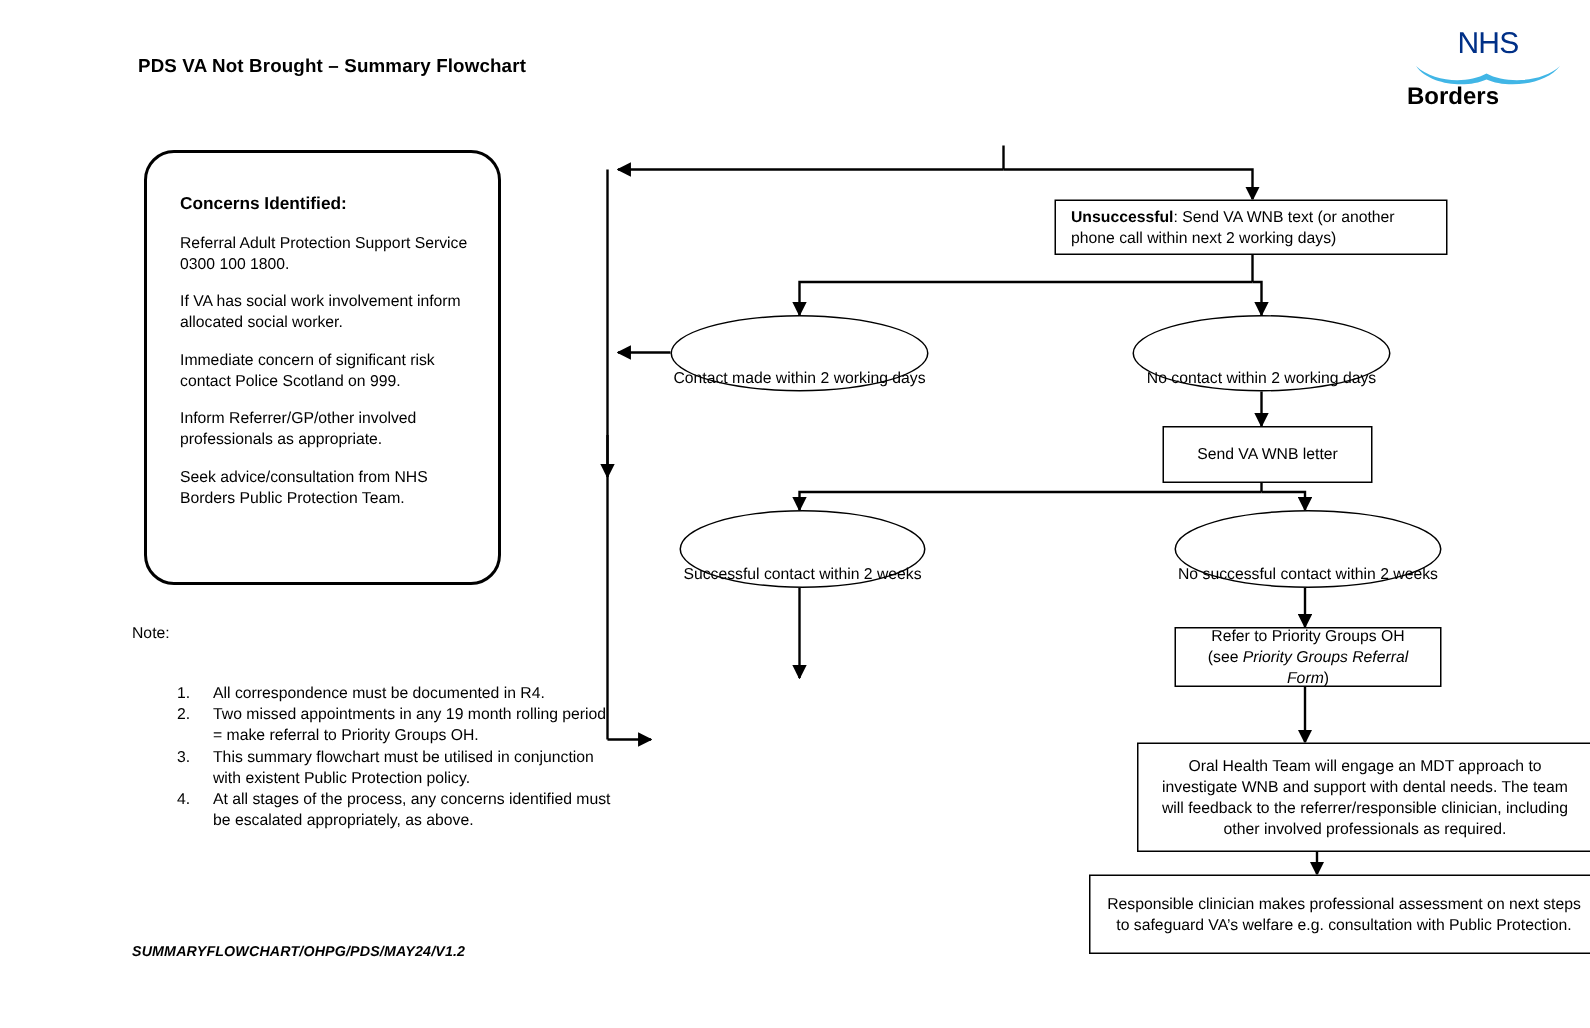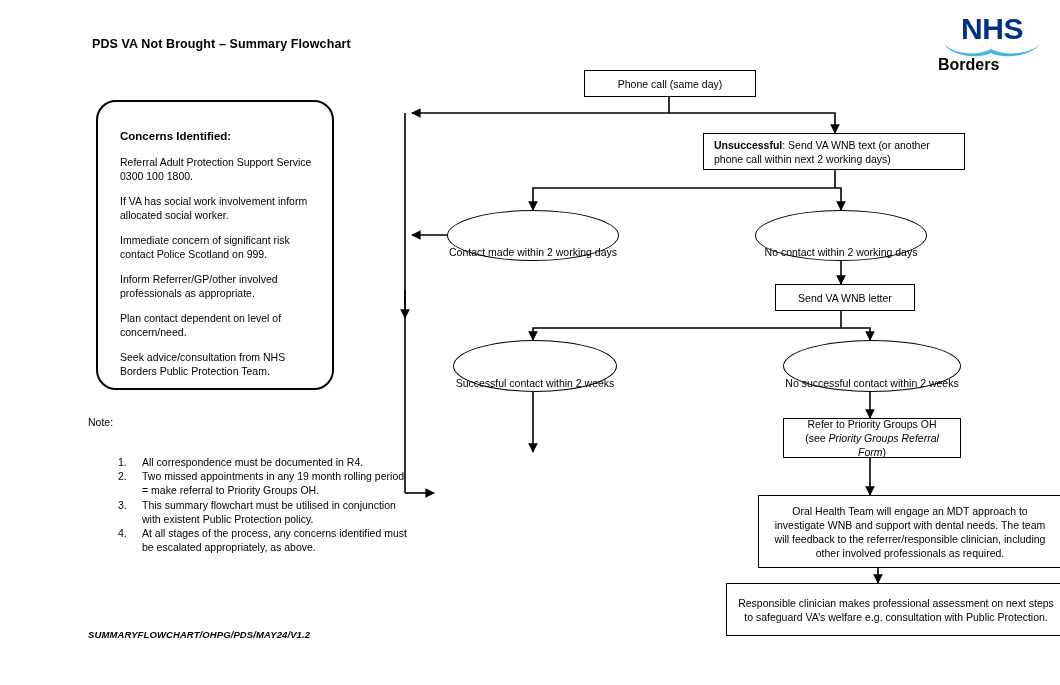--- a/index.html
+++ b/index.html
@@ -27,22 +27,22 @@
     width: 108px;
     height: 60px;
   }
   #nhs-logo .nhs-word {
     position: absolute;
     left: 0;
     top: 0;
     width: 108px;
     text-align: center;
     font-family: "Liberation Sans", sans-serif;
-    font-weight: bold;
-    font-size: 30px;
+    font-weight: normal;
+    font-size: 20px;
     letter-spacing: -0.5px;
     color: #003087;
     line-height: 30px;
   }
   #nhs-logo .nhs-wave {
     position: absolute;
     left: 4px;
     top: 29px;
     width: 100px;
     height: 14px;
@@ -186,21 +186,20 @@
 
   <div id="page-title">PDS VA Not Brought – Summary Flowchart</div>
 
   <div id="concerns-panel">
     <div class="panel-inner">
       <div class="panel-heading">Concerns Identified:</div>
       <div class="panel-para">Referral Adult Protection Support Service 0300 100 1800.</div>
       <div class="panel-para">If VA has social work involvement inform allocated social worker.</div>
       <div class="panel-para">Immediate concern of significant risk contact Police Scotland on 999.</div>
       <div class="panel-para">Inform Referrer/GP/other involved professionals as appropriate.</div>
-      <div class="panel-para">Plan contact dependent on level of concern/need.</div>
       <div class="panel-para">Seek advice/consultation from NHS Borders Public Protection Team.</div>
     </div>
   </div>
 
   <div id="notes-label">Note:</div>
   <div id="notes-list">
     <div class="note-row">
       <div class="note-num">1.</div>
       <div class="note-text">All correspondence must be documented in R4.</div>
     </div>
@@ -255,37 +254,34 @@
       <path d="M 533,392 L 533,452" marker-end="url(#arw)"></path>
 
       <path d="M 870,392 L 870,418" marker-end="url(#arw)"></path>
 
       <path d="M 870,458 L 870,495" marker-end="url(#arw)"></path>
 
       <path d="M 878,561 L 878,583" marker-end="url(#arw)"></path>
     </g>
   </svg>
 
-  <div class="node-box" style="left:584px; top:70px; width:172px; height:27px;">
-    <span class="txt">Phone call (same day)</span>
-  </div>
 
   <div class="node-box" style="left:703px; top:133px; width:262px; height:37px; justify-content:flex-start;">
     <span class="txt" style="text-align:left; padding-left:10px;"><span class="bold">Unsuccessful</span><span>: Send VA WNB text (or another phone call within next 2 working days)</span></span>
   </div>
 
   <div class="node-ellipse" style="left:447px; top:210px; width:172px; height:51px;">
     <span class="txt">Contact made within 2 working days</span>
   </div>
 
   <div class="node-ellipse" style="left:755px; top:210px; width:172px; height:51px;">
     <span class="txt">No contact within 2 working days</span>
   </div>
 
-  <div class="node-box" style="left:775px; top:284px; width:140px; height:27px;">
+  <div class="node-box" style="left:775px; top:284px; width:140px; height:38px;">
     <span class="txt">Send VA WNB letter</span>
   </div>
 
   <div class="node-ellipse" style="left:453px; top:340px; width:164px; height:52px;">
     <span class="txt">Successful contact within 2 weeks</span>
   </div>
 
   <div class="node-ellipse" style="left:783px; top:340px; width:178px; height:52px;">
     <span class="txt">No successful contact within 2 weeks</span>
   </div>

